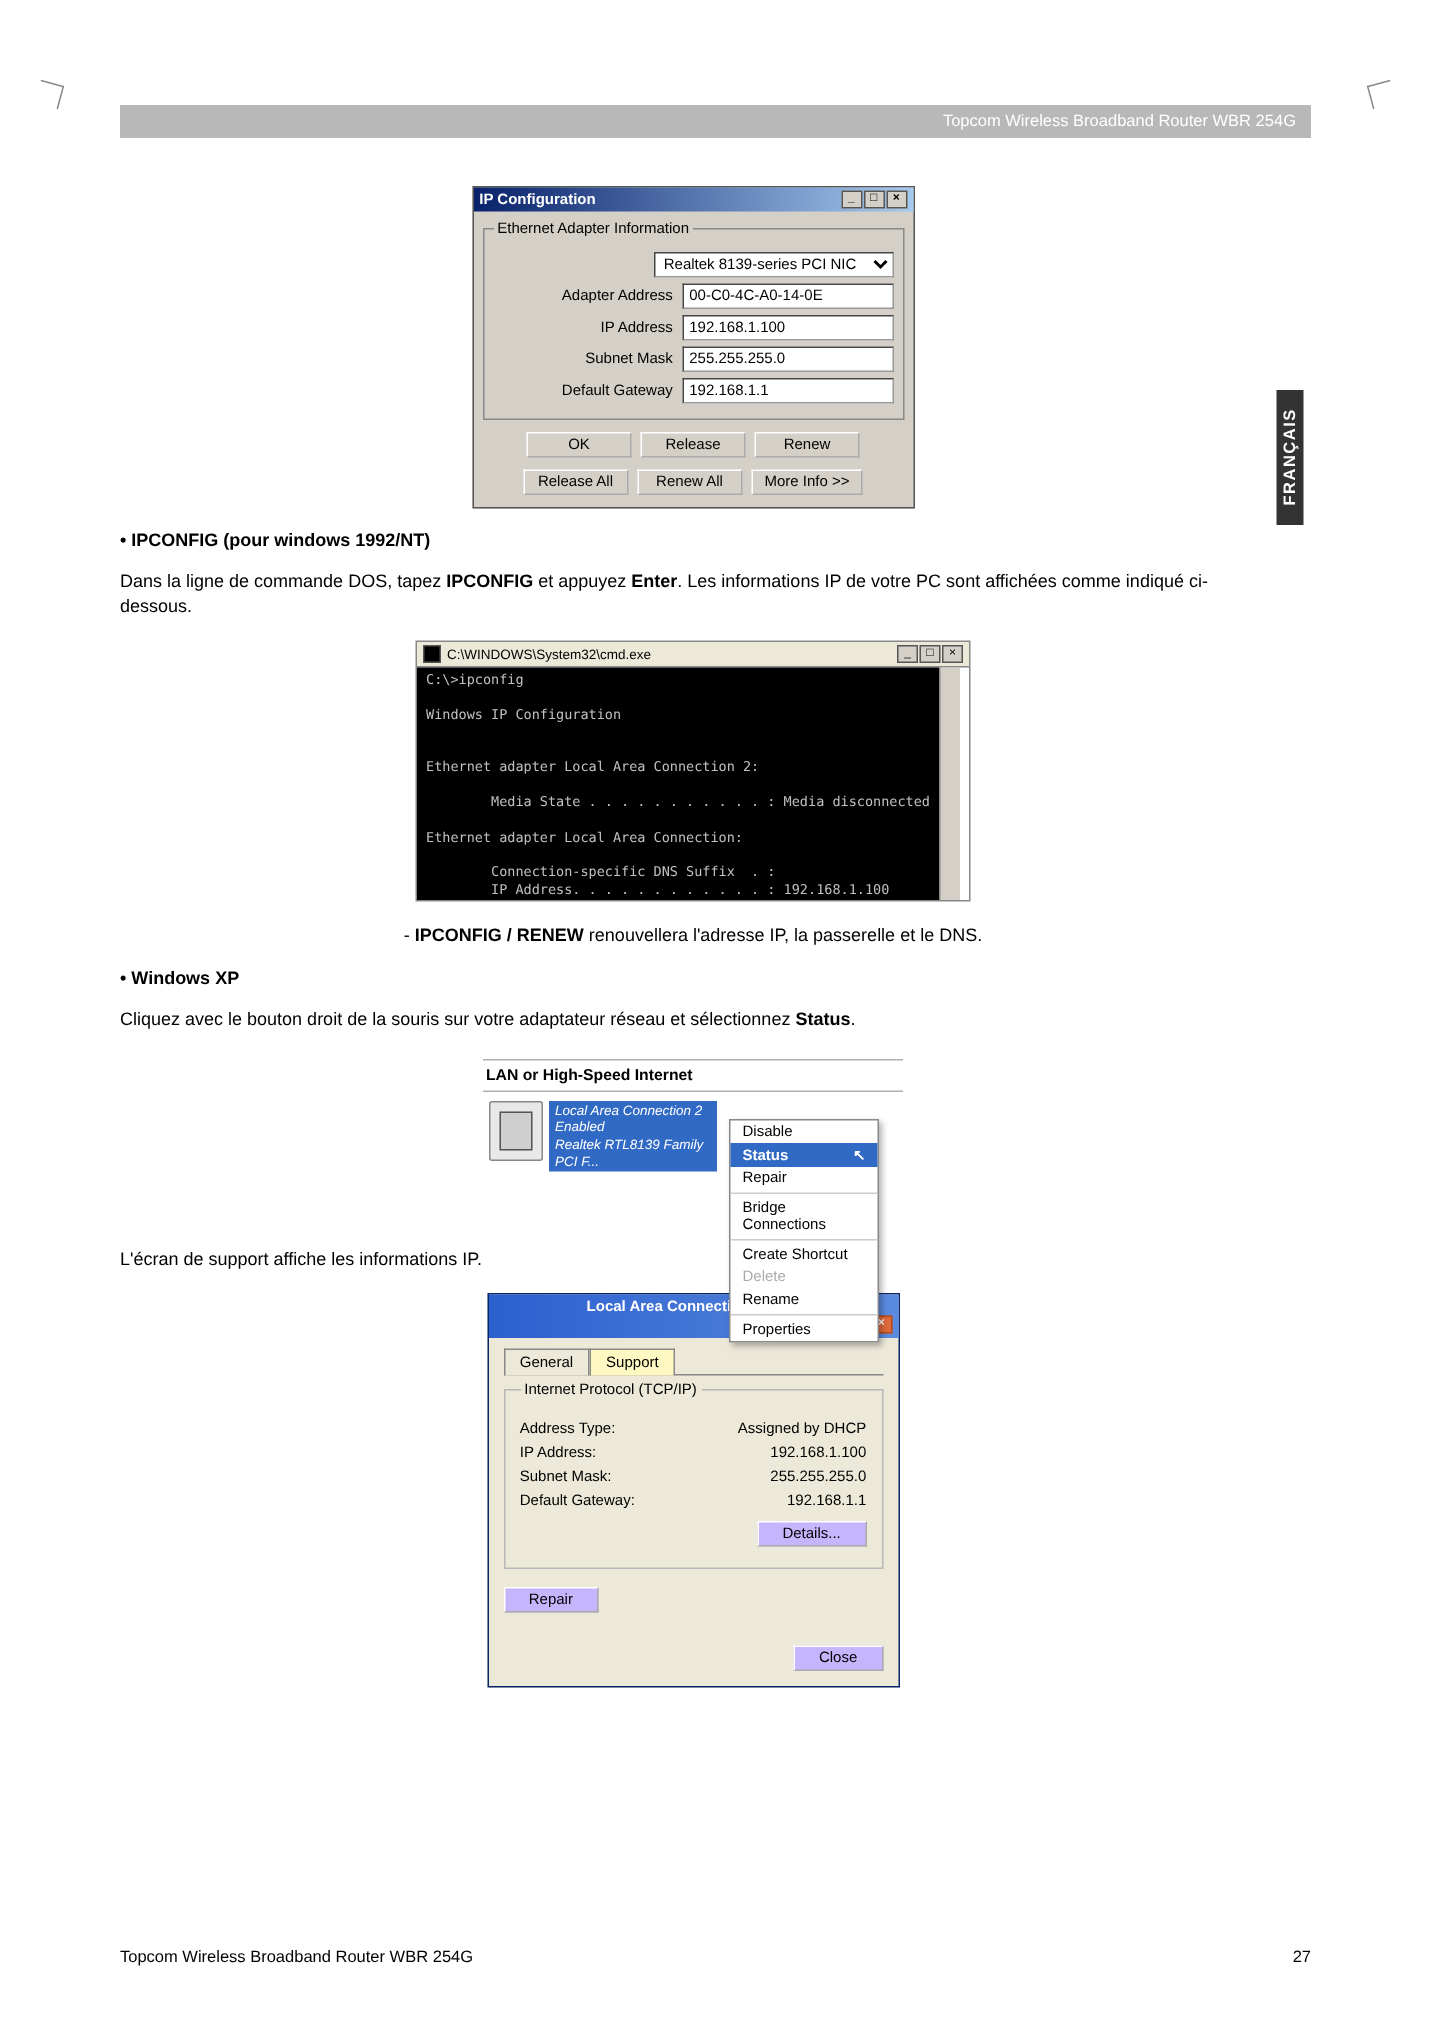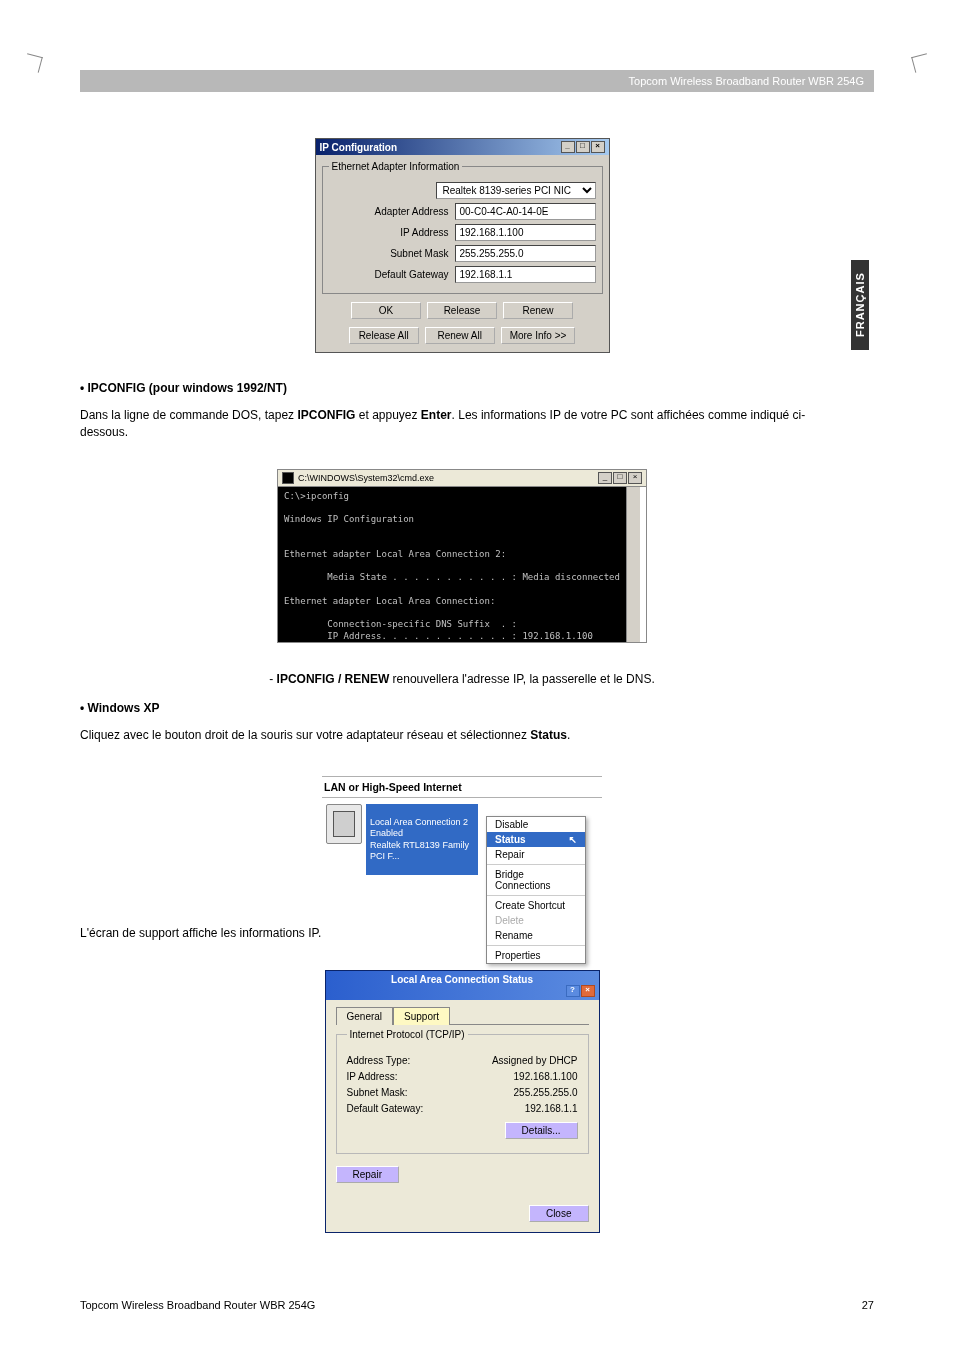--- a/index.html
+++ b/index.html
@@ -56,21 +56,21 @@
     bottom: 40px;
     left: 80px;
     right: 80px;
     font-size: 11px;
     display: flex;
     justify-content: space-between;
   }
   .para { margin: 12px 0; font-size: 12px; line-height: 1.4; }
   .bold { font-weight: bold; }
   .sect-heading { font-weight: bold; font-size: 12px; margin-top: 14px; }
-  .centered-box { display: flex; justify-content: center; margin: 28px 0; }
+  .centered-box { display: flex; justify-content: center; margin: 14px 0; }
   
   .ipcfg-win {
     width: 295px;
     border: 1px solid #555;
     font-size: 10px;
     font-family: "MS Sans Serif", Tahoma, sans-serif;
     background: #d4d0c8;
   }
   .titlebar {
     background: linear-gradient(to right, #08216b, #a6caf0);
@@ -199,24 +199,25 @@
   .ctx-ico::after {
     content: "";
     position: absolute;
     inset: 6px;
     border: 1px solid #555;
     background: #cfcfcf;
   }
   .ctx-label {
     background: #316ac5;
     color: #fff;
-    padding: 13px 4px;
+    padding: 1px 4px;
     font-size: 9px;
     line-height: 1.25;
     width: 112px;
+    font-style: italic;
   }
   .ctx-menu {
     position: absolute;
     left: 164px;
     top: 44px;
     width: 100px;
     background: #fff;
     border: 1px solid #888;
     box-shadow: 2px 2px 4px rgba(0,0,0,0.3);
   }

